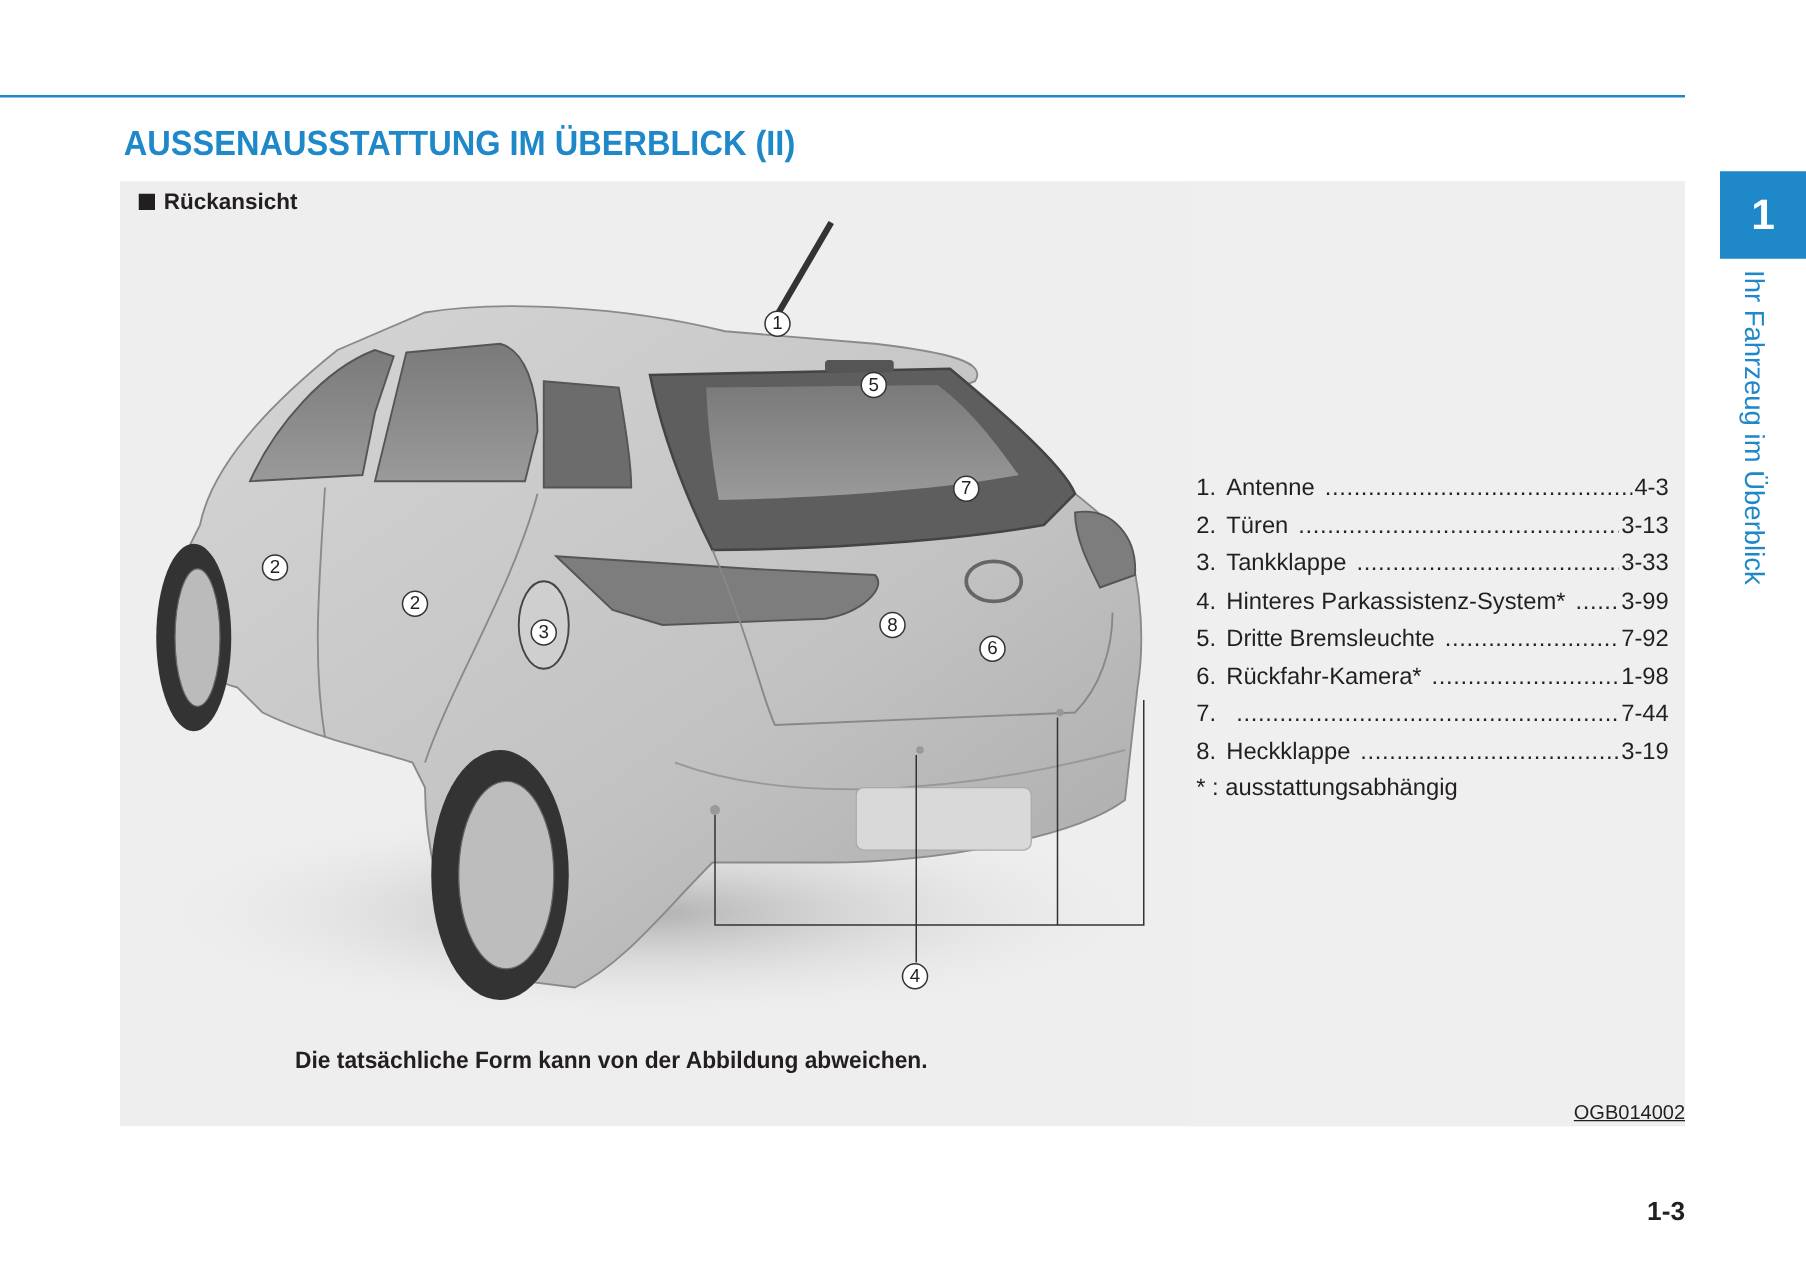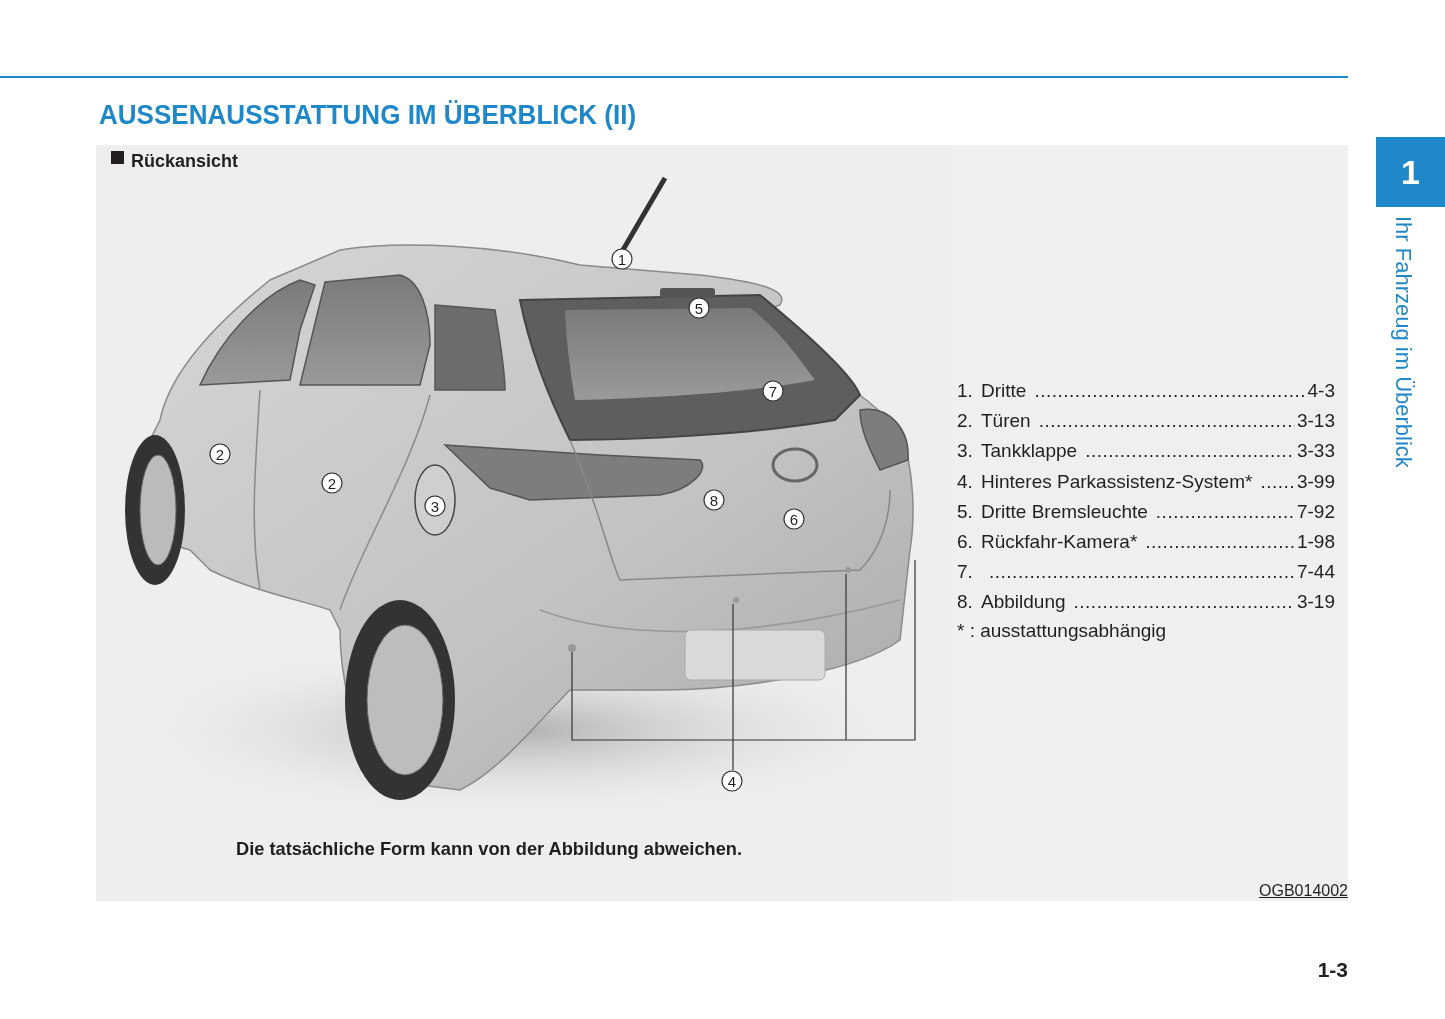--- a/index.html
+++ b/index.html
@@ -1,21 +1,21 @@
 <!DOCTYPE html>
 <html><head>
   <meta charset="utf-8">
   <style>
     html, body { margin: 0; padding: 0; background: #ffffff; }
     body { width: 1445px; height: 1019px; position: relative; overflow: hidden; font-family: "Liberation Sans", sans-serif; color: #231f20; }
     .top-rule { position: absolute; left: 0; top: 76px; width: 1348px; height: 2px; background: #1e88c9; }
     .page-title { position: absolute; left: 99px; top: 99px; font-size: 28px; font-weight: bold; color: #1e88c9; letter-spacing: 0px; transform: scaleX(0.93); transform-origin: left; white-space: nowrap; }
     .panel { position: absolute; left: 96px; top: 145px; width: 1252px; height: 756px; background: #eeeeee; }
     .panel-right { position: absolute; left: 951px; top: 145px; width: 397px; height: 756px; background: #efefef; }
-    .section-label { position: absolute; left: 111px; top: 151px; font-size: 18px; font-weight: bold; white-space: nowrap; display: flex; align-items: flex-start; }
+    .section-label { position: absolute; left: 111px; top: 151px; font-size: 18px; font-weight: bold; white-space: nowrap; display: flex; align-items: center; }
     .section-label .sq { width: 13px; height: 13px; background: #231f20; margin-right: 7px; display: inline-block; }
     .figure { position: absolute; left: 100px; top: 170px; width: 850px; height: 650px; }
     .caption { position: absolute; left: 236px; top: 838px; font-size: 19px; font-weight: bold; white-space: nowrap; transform: scaleX(0.96); transform-origin: left; }
     .fig-code { position: absolute; right: 97px; top: 882px; font-size: 16px; white-space: nowrap; text-decoration: underline; }
     .legend { position: absolute; left: 957px; top: 376px; width: 378px; font-size: 19px; }
     .legend-row { display: flex; height: 30.2px; align-items: center; white-space: nowrap; }
     .legend-row .num { width: 24px; }
     .legend-row .lbl { }
     .legend-row .dots { flex: 1; overflow: hidden; margin: 0 2px 0 8px; }
     .legend-row .dots::before { content: "..............................................................................................................................."; letter-spacing: 0.5px; }
@@ -123,21 +123,21 @@
     <text x="614" y="330">8</text>
   </g>
 </svg>
 
 <div class="caption">Die tatsächliche Form kann von der Abbildung abweichen.</div>
 <div class="fig-code">OGB014002</div>
 
 <div class="legend">
   <div class="legend-row">
     <span class="num">1.</span>
-    <span class="lbl">Dritte</span>
+    <span class="lbl">Antenne</span>
     <span class="dots"></span>
     <span class="page">4-3</span>
   </div>
   <div class="legend-row">
     <span class="num">2.</span>
     <span class="lbl">Türen</span>
     <span class="dots"></span>
     <span class="page">3-13</span>
   </div>
   <div class="legend-row">
@@ -164,21 +164,21 @@
     <span class="dots"></span>
     <span class="page">1-98</span>
   </div>
   <div class="legend-row">
     <span class="num">7.</span>
     <span class="dots"></span>
     <span class="page">7-44</span>
   </div>
   <div class="legend-row">
     <span class="num">8.</span>
-    <span class="lbl">Abbildung</span>
+    <span class="lbl">Heckklappe</span>
     <span class="dots"></span>
     <span class="page">3-19</span>
   </div>
   <div class="footnote">* : ausstattungsabhängig</div>
 </div>
 
 <div class="chapter-tab">1</div>
 <div class="chapter-title">Ihr Fahrzeug im Überblick</div>
 
 <div class="page-number">1-3</div>

